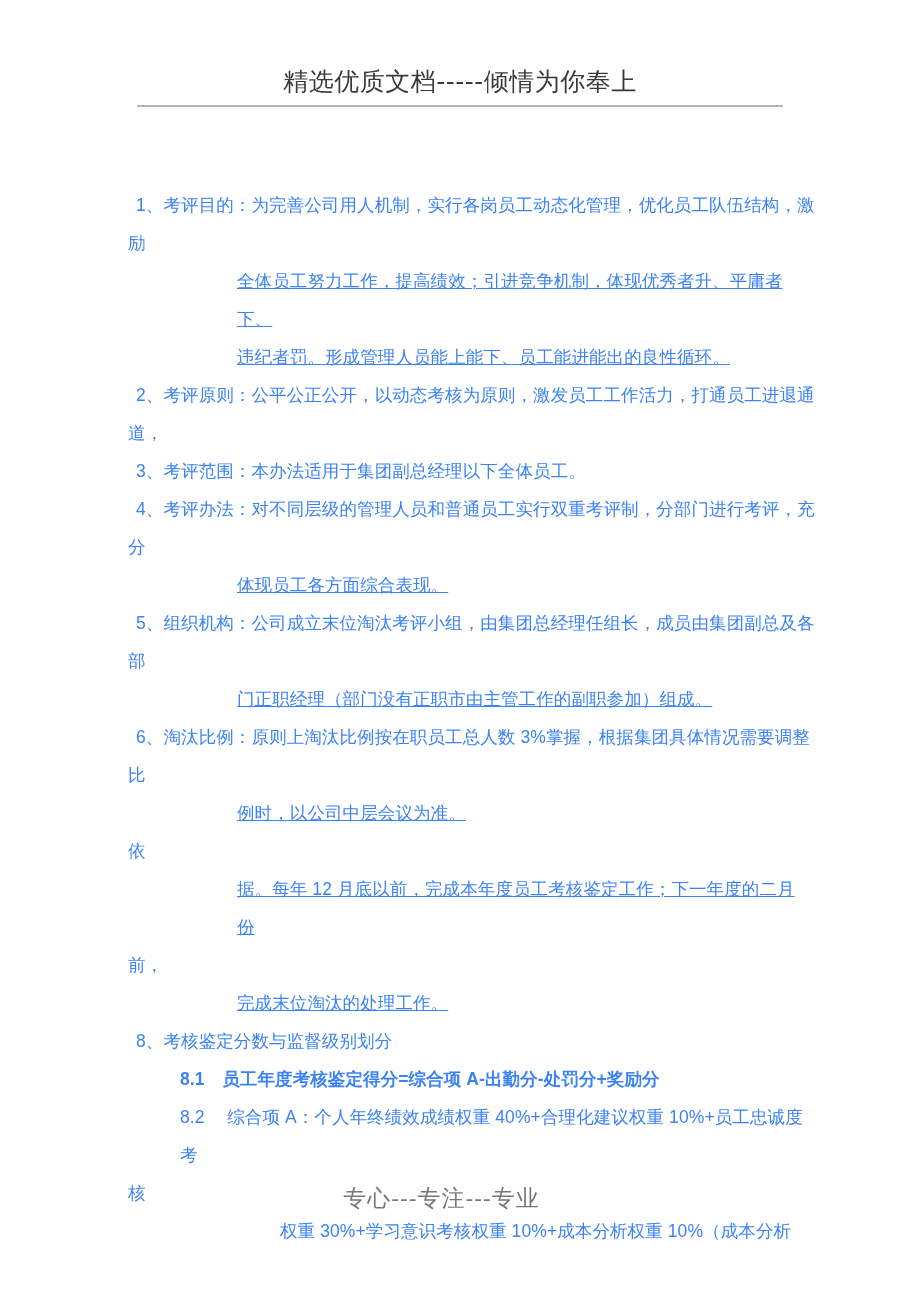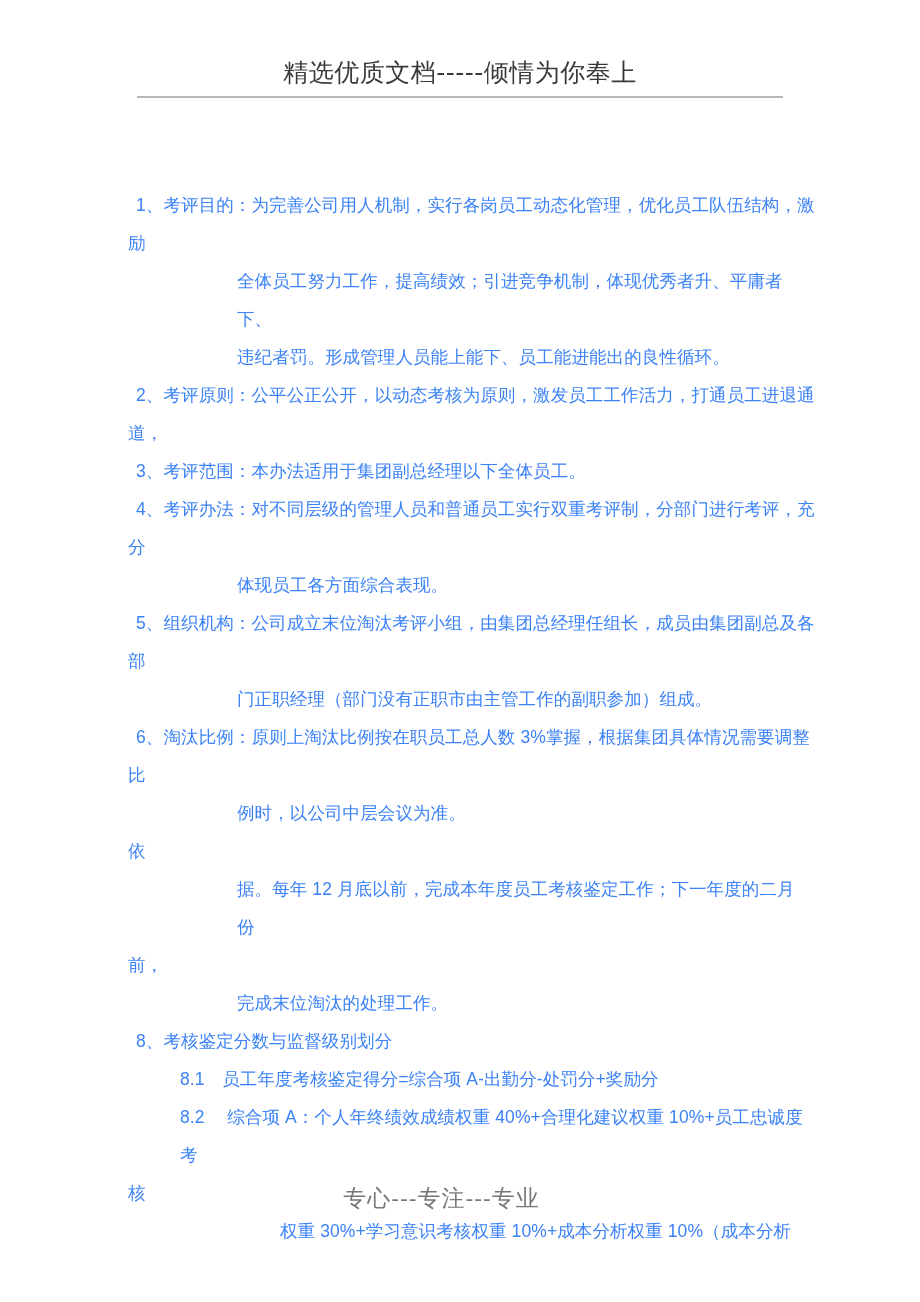--- a/index.html
+++ b/index.html
@@ -19,21 +19,21 @@
     height: 1302px;
     background: #ffffff;
     overflow: hidden;
     box-sizing: border-box;
   }
 
   
   .doc-header {
     position: absolute;
     left: 137px;
-    top: 56px;
+    top: 65px;
     width: 646px;
     padding-bottom: 6px;
     border-bottom: 2px solid #b6b6b6;
     text-align: center;
   }
   .doc-header-text {
     font-family: "DejaVu Sans", "Liberation Sans", sans-serif;
     font-size: 25px;
     line-height: 34px;
     color: #3a3a3a;
@@ -54,22 +54,22 @@
     color: #3b82f6;
     letter-spacing: 0.1px;
     margin: 0;
     padding: 0;
     white-space: pre-wrap;
     word-break: break-all;
   }
   
   .para.lv-margin  { margin-left: 128px; margin-right: 104px; text-indent: 8px; }
   .para.lv-flush   { margin-left: 128px; margin-right: 104px; text-indent: 0px; }
-  .para.lv-indent  { margin-left: 237px; margin-right: 116px; text-indent: 0px; }
-  .para.lv-sub1    { margin-left: 180px; margin-right: 104px; text-indent: 0px; }
+  .para.lv-indent  { margin-left: 237px; margin-right: 116px; text-indent: 0px; text-decoration: underline; }
+  .para.lv-sub1    { margin-left: 180px; margin-right: 104px; text-indent: 0px; font-weight: bold; }
   .para.lv-sub2    { margin-left: 180px; margin-right: 104px; text-indent: 0px; }
   .para.lv-deep    { margin-left: 280px; margin-right: 104px; text-indent: 0px; }
 
   
   .doc-footer {
     position: absolute;
     left: 0;
     top: 1182px;
     width: 883px;
     text-align: center;

